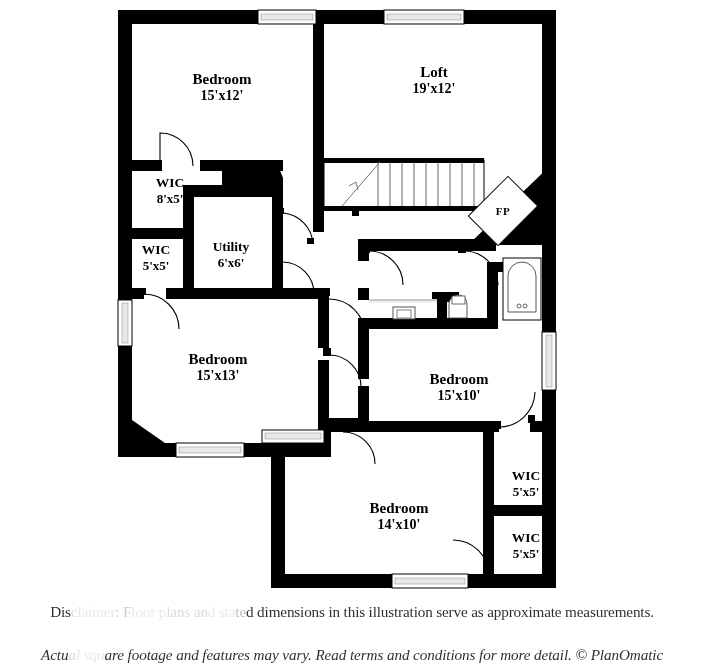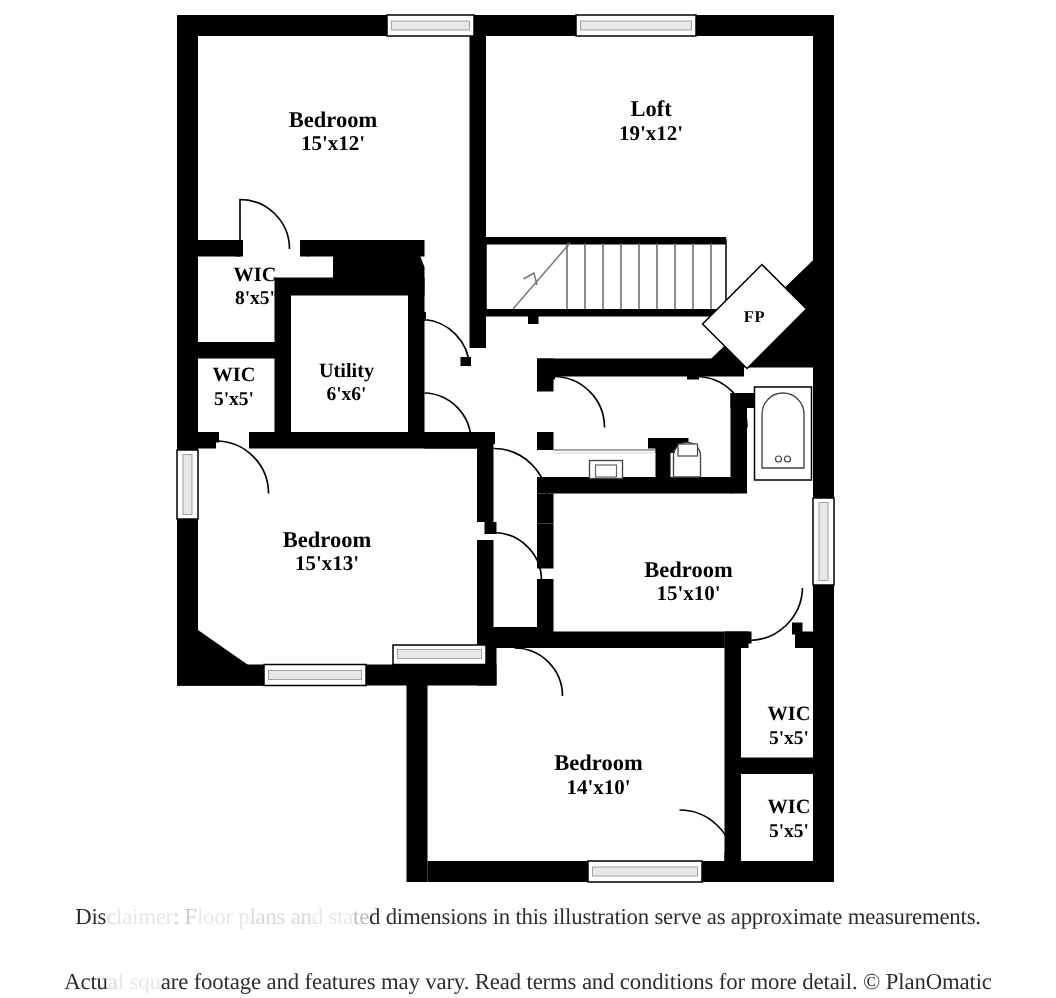--- a/index.html
+++ b/index.html
@@ -57,21 +57,21 @@
   }
   .disc-line {
     font-family: "Liberation Serif", serif;
     font-size: 15.2px;
     color: #1a1a1a;
     line-height: 19px;
     white-space: nowrap;
     text-align: center;
   }
   .disc-line.line1 { letter-spacing: -0.15px; }
-  .disc-line.line2 { letter-spacing: -0.1px; }
+  .disc-line.line2 { letter-spacing: -0.1px; font-style: italic; }
   
   .faded-a { opacity: 0.92; }
   .faded-b { opacity: 0.30; }
   .faded-c { opacity: 0.16; }
   .faded-d { opacity: 0.10; }
   .faded-e { opacity: 0.22; }
 </style>
 </head>
 <body>
 

